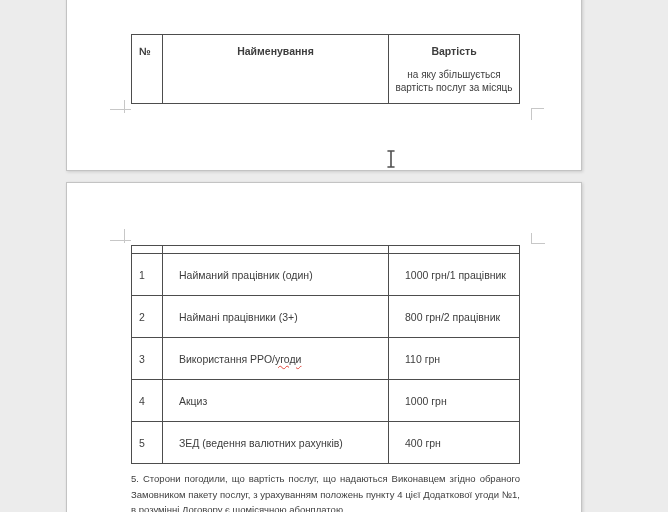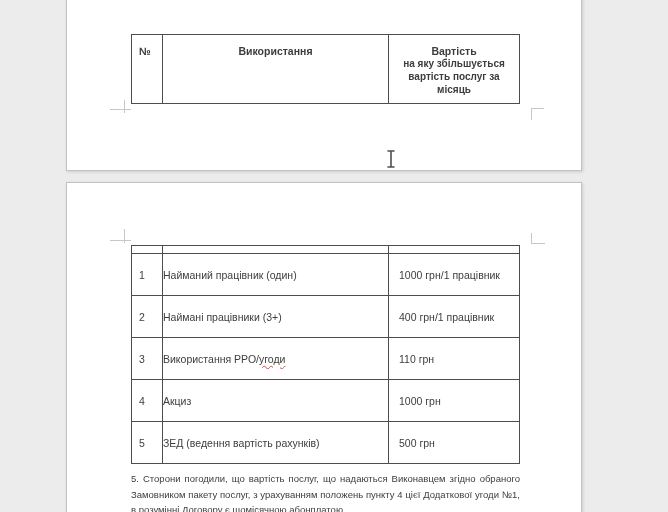--- a/index.html
+++ b/index.html
@@ -45,32 +45,33 @@
     overflow:hidden;
   }
   
   .header-table { top:45px; }
   .header-table td { vertical-align:top; height:69px; }
   .cell-num-h { padding:10px 2px 0 7px; font-weight:bold; }
   .cell-name-h { text-align:center; padding-top:10px; font-weight:bold; }
   .cell-cost-h { text-align:center; padding:10px 4px 4px 4px; }
   .cell-cost-h .cost-title { font-weight:bold; }
   .cell-cost-h .cost-sub {
-    font-weight:bold;
+    margin-top:11px;
+    font-weight:normal;
     font-size:10px;
     line-height:13px;
   }
   
   .body-table { top:62px; }
   .body-table tr { height:42px; }
   .body-table tr.row-thin { height:8px; }
   .body-table td { vertical-align:middle; }
   .body-table td.cell-num { padding-left:7px; }
-  .body-table td.cell-name { padding-left:0; }
-  .body-table td.cell-cost { padding-left:10px; }
+  .body-table td.cell-name { padding-left:16px; }
+  .body-table td.cell-cost { padding-left:16px; }
 
   .squiggle {
     text-decoration:underline;
     text-decoration-style:wavy;
     text-decoration-color:var(--squiggle);
     text-decoration-thickness:1px;
     text-underline-offset:2px;
   }
 
   .doc-paragraph {
@@ -104,21 +105,21 @@
         <col style="width:31px">
         <col style="width:226px">
         <col style="width:131px">
       </colgroup>
     <tbody>
         <tr>
       <td class="cell-num-h">
         <span>№</span>
       </td>
       <td class="cell-name-h">
-        <span>Використання</span>
+        <span>Найменування</span>
       </td>
       <td class="cell-cost-h">
         <div class="cost-title">Вартість</div>
         <div class="cost-sub">на яку збільшується вартість послуг за місяць</div>
       </td>
     </tr>
   </tbody>
     </table>
 
   <div class="crop-mark" style="left:43px;top:120px;width:21px;height:1px"></div>
@@ -141,36 +142,36 @@
         <td></td>
       </tr>
     <tr>
           <td class="cell-num">1</td>
           <td class="cell-name"><span>Найманий працівник (один)</span></td>
           <td class="cell-cost">1000 грн/1 працівник</td>
         </tr>
         <tr>
           <td class="cell-num">2</td>
           <td class="cell-name"><span>Наймані працівники (3+)</span></td>
-          <td class="cell-cost">400 грн/1 працівник</td>
+          <td class="cell-cost">800 грн/2 працівник</td>
         </tr>
         <tr>
           <td class="cell-num">3</td>
           <td class="cell-name"><span>Використання РРО/</span><span class="squiggle">угоди</span></td>
           <td class="cell-cost">110 грн</td>
         </tr>
         <tr>
           <td class="cell-num">4</td>
           <td class="cell-name"><span>Акциз</span></td>
           <td class="cell-cost">1000 грн</td>
         </tr>
         <tr>
           <td class="cell-num">5</td>
-          <td class="cell-name"><span>ЗЕД (ведення вартість рахунків)</span></td>
-          <td class="cell-cost">500 грн</td>
+          <td class="cell-name"><span>ЗЕД (ведення валютних рахунків)</span></td>
+          <td class="cell-cost">400 грн</td>
         </tr>
       </tbody>
   </table>
 
   <div class="doc-paragraph">5. Сторони погодили, що вартість послуг, що надаються Виконавцем згідно обраного Замовником пакету послуг, з урахуванням положень пункту 4 цієї Додаткової угоди №1, в розумінні Договору є щомісячною  абонплатою.</div>
 
   <div class="crop-mark" style="left:43px;top:57px;width:21px;height:1px"></div>
   <div class="crop-mark" style="left:57px;top:46px;width:1px;height:14px"></div>
   <div class="crop-mark" style="left:464px;top:60px;width:14px;height:1px"></div>
   <div class="crop-mark" style="left:464px;top:50px;width:1px;height:11px"></div>

